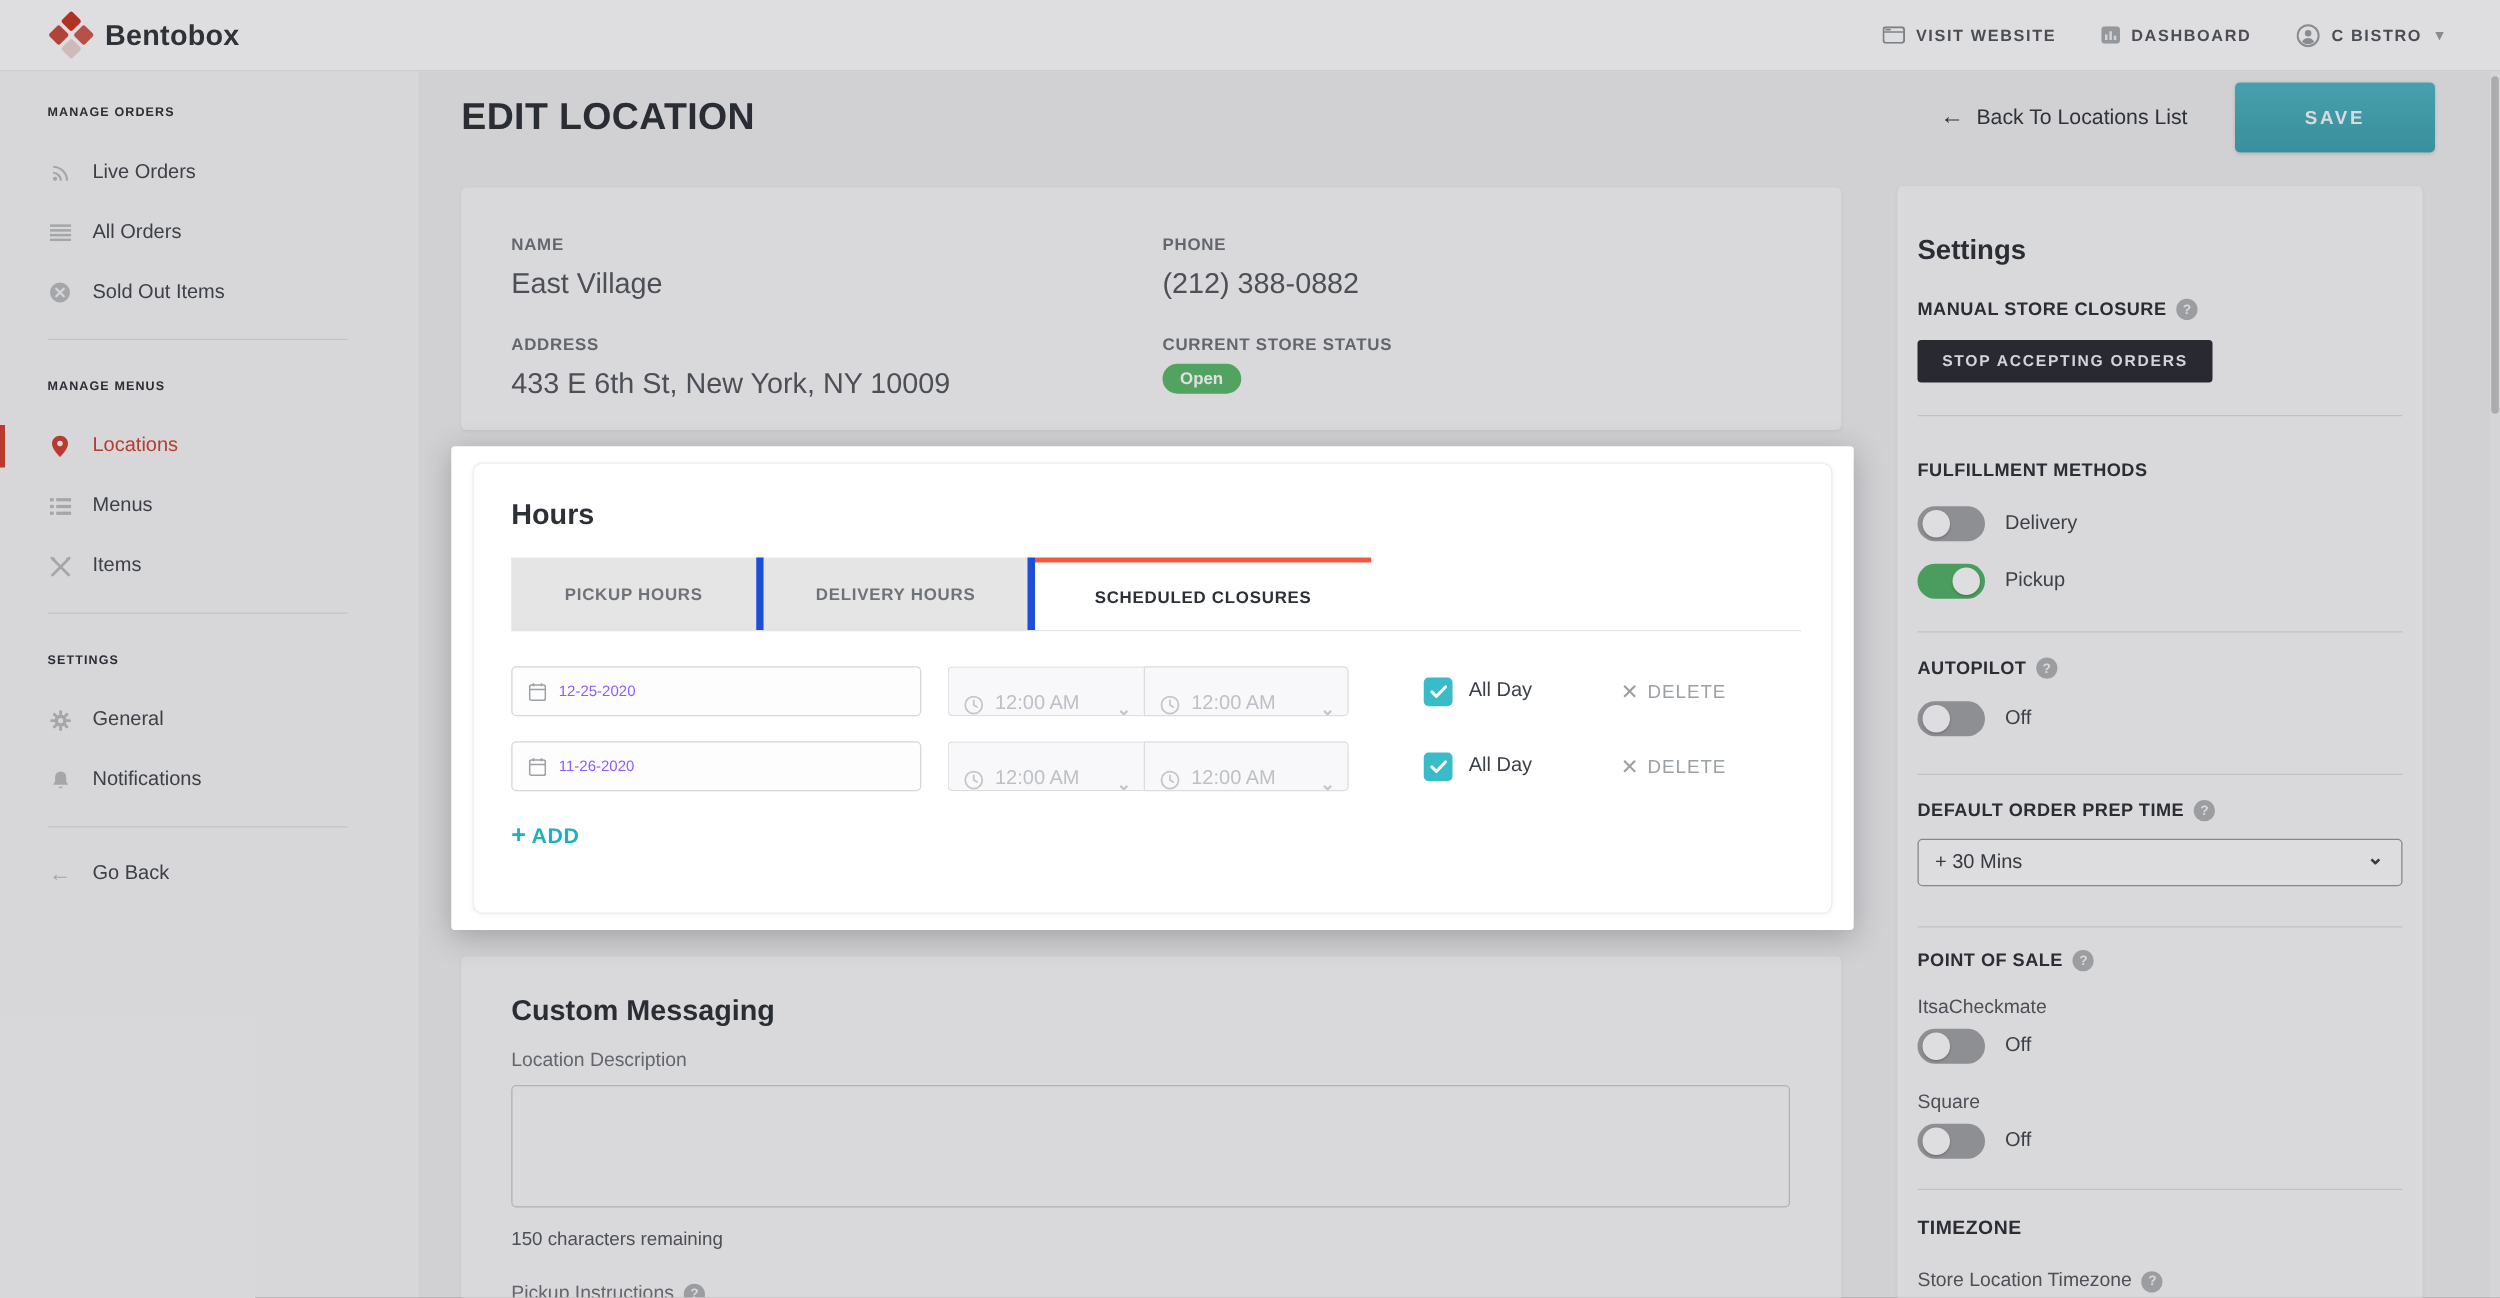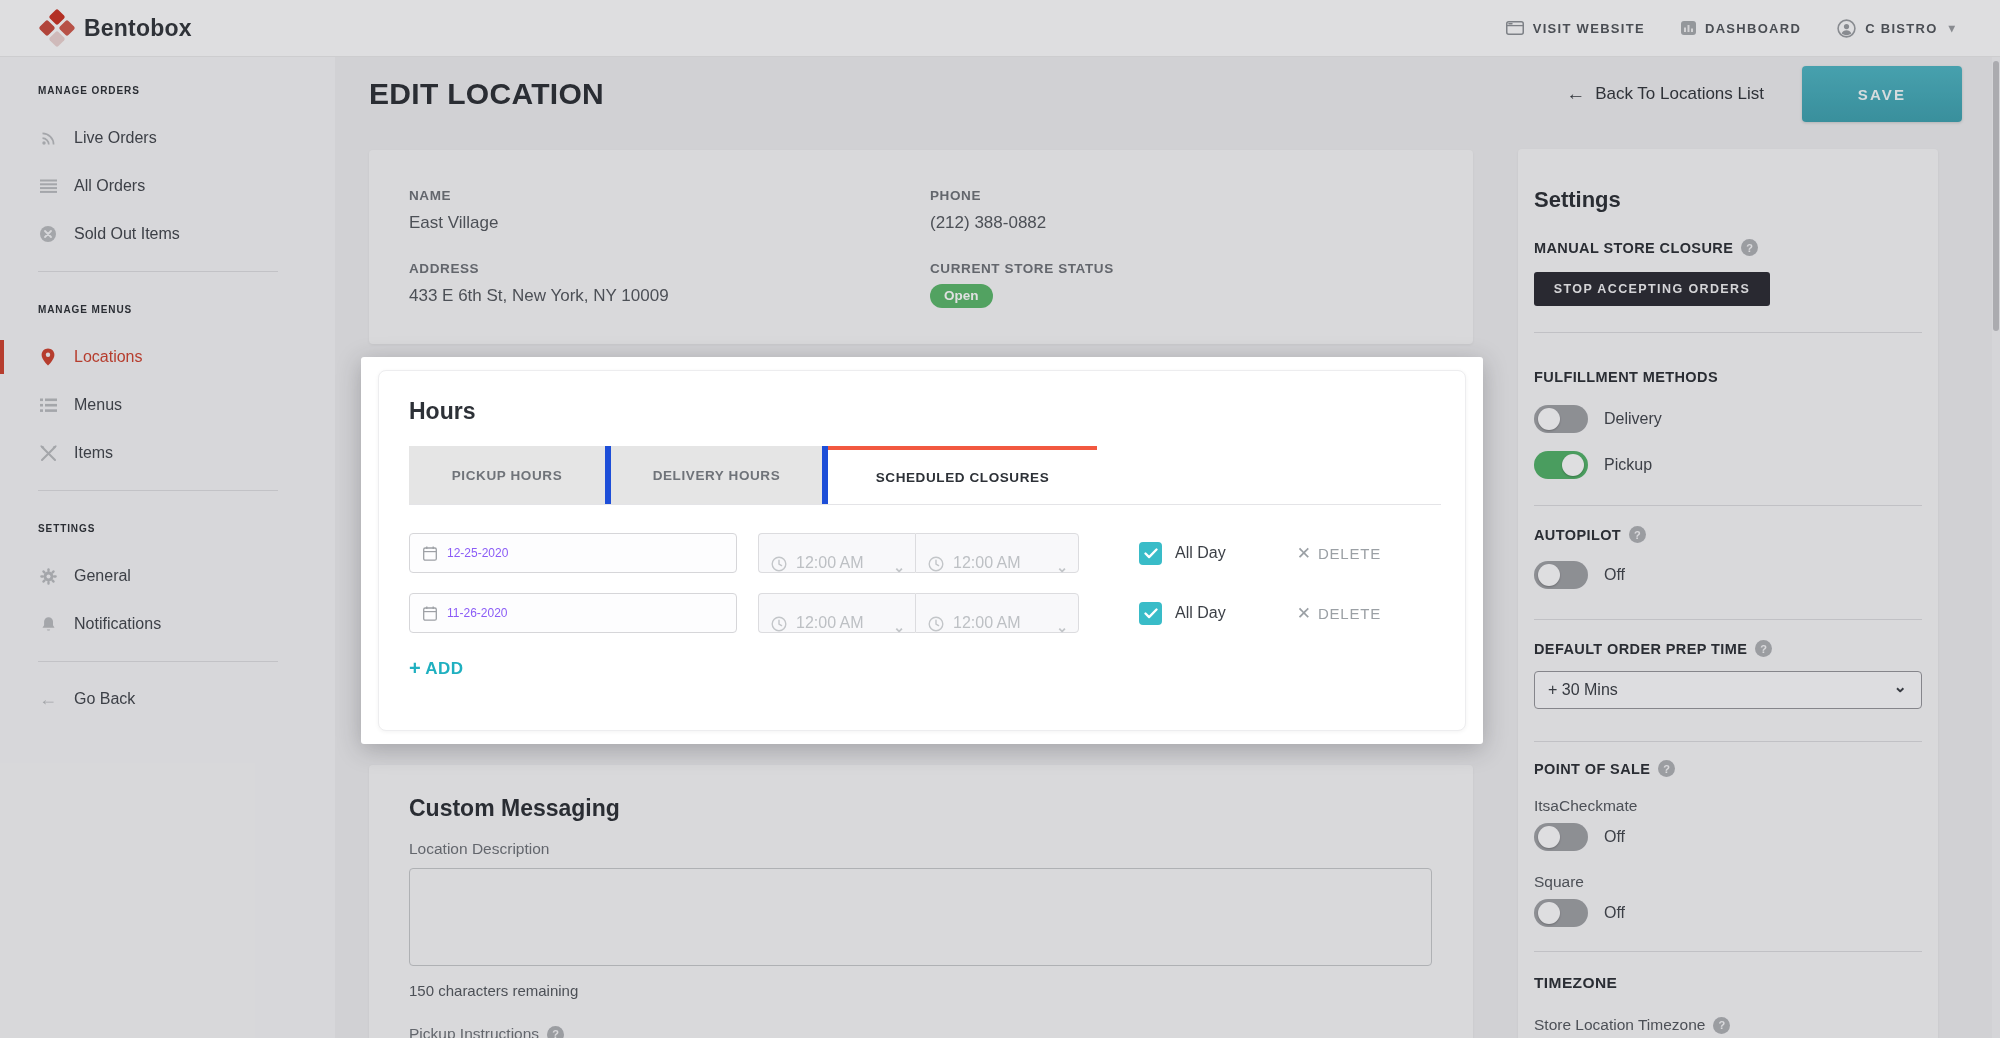--- a/index.html
+++ b/index.html
@@ -40,41 +40,41 @@
     font-size:10px; font-weight:700; letter-spacing:0.9px; color:#2d3137; }
   .side-item { height:48px; display:flex; align-items:center; gap:16px; margin-left:38px;
     position:relative; font-size:16px; color:#43474e; cursor:pointer; }
   .side-item .ico { width:20px; display:flex; justify-content:center; }
   .side-item.active { color:#cf4331; }
   .active-bar { position:absolute; left:-38px; top:7px; width:4px; height:34px; background:#cf4331; }
   .side-divider { height:1px; background:#dddde0; margin:13px 57px 13px 38px; }
   .goback { margin-top:12px; }
   
   .page-head {
-    position:absolute; top:66px; left:369px; right:38px; height:56px;
+    position:absolute; top:66px; left:369px; right:52px; height:56px;
     display:flex; align-items:center;
   }
   .page-title { font-size:30px; font-weight:800; letter-spacing:0.3px; color:#2d3137; }
   .back-link { margin-left:auto; display:flex; align-items:center; gap:10px;
     font-size:17px; color:#33373d; cursor:pointer; }
   .back-arrow { font-size:19px; color:#33373d; }
   .save-btn {
     margin-left:38px; width:160px; height:56px; border:none; border-radius:4px;
     background:linear-gradient(#4fb6c4,#3fa2b0); color:#f4fbfc;
     font-family:inherit; font-size:15px; font-weight:700; letter-spacing:2.2px; cursor:pointer;
     box-shadow:0 1px 3px rgba(0,0,0,0.15);
   }
   
   .info-card {
     position:absolute; left:369px; top:150px; width:1104px; height:194px;
     background:#f7f7f9; border-radius:4px; box-shadow:0 1px 3px rgba(0,0,0,0.05);
     padding:38px 0 0 40px; display:grid; grid-template-columns:521px 1fr;
   }
   .f-label { font-size:13.5px; font-weight:700; letter-spacing:0.6px; color:#6f7379; }
-  .f-value { font-size:17px; color:#55595f; margin-top:10px; }
+  .f-value { font-size:23px; color:#55595f; margin-top:10px; }
   .f-row2 { margin-top:28px; }
   .badge-open {
     display:inline-block; margin-top:8px; padding:4px 14px 5px; border-radius:13px;
     background:#5cb86c; color:#ffffff; font-size:13.5px; font-weight:600;
   }
   
   .spotlight {
     position:absolute; left:361px; top:357px; width:1122px; height:387px;
     background:#ffffff; border-radius:3px; z-index:60;
     box-shadow:0 5px 24px rgba(35,36,42,0.28); padding:13px 17px;

